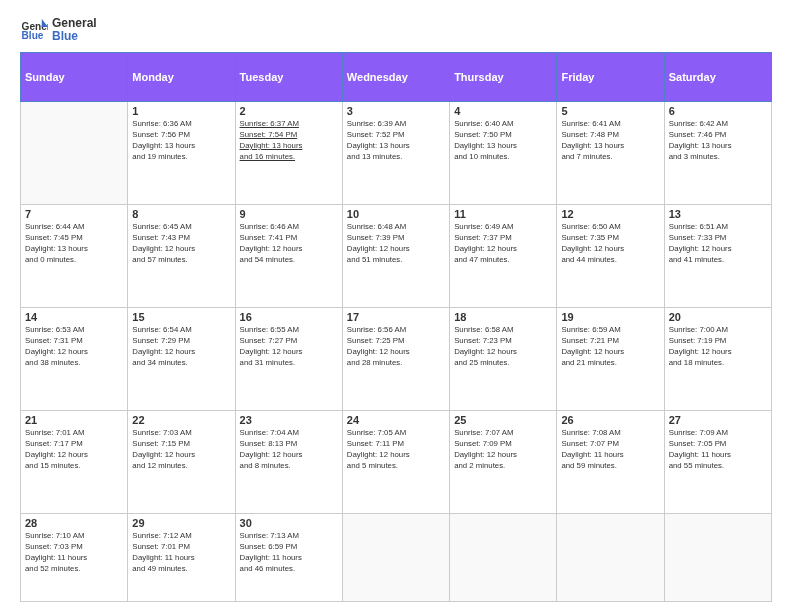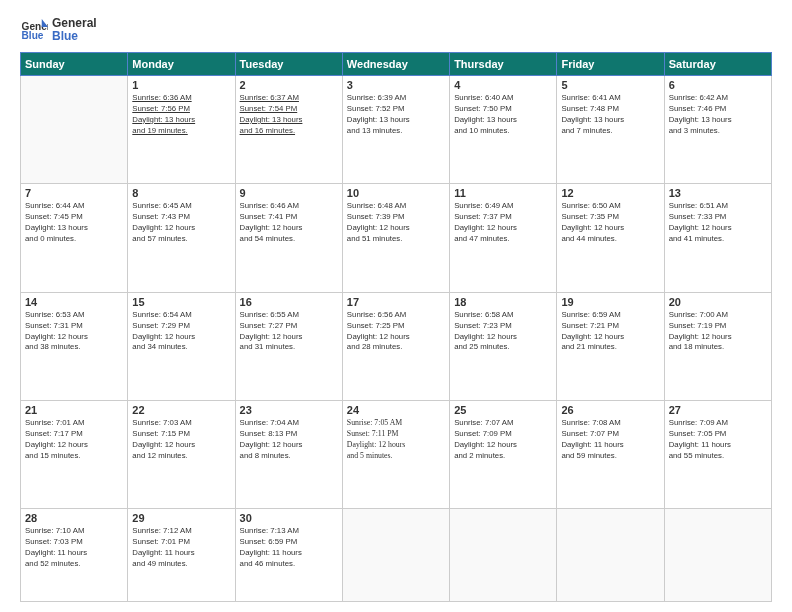--- a/index.html
+++ b/index.html
@@ -45,25 +45,25 @@
       color: #555;
     }
     .calendar {
       flex: 1;
       border: 1px solid #ccc;
       border-collapse: collapse;
       width: 100%;
       table-layout: fixed;
     }
     .calendar th {
-      background-color: #0f766e;
+      background-color: #8b5cf6;
       color: #fff;
       font-size: 11px;
       font-weight: bold;
-      padding: 5px 4px;
+      padding: 18px 4px;
       text-align: left;
       border: 1px solid #5080cc;
     }
     .calendar td {
       border: 1px solid #ccc;
       vertical-align: top;
       padding: 3px 4px;
       font-size: 8.5px;
       color: #333;
       height: 82px;
@@ -116,21 +116,21 @@
           <th>Thursday</th>
           <th>Friday</th>
           <th>Saturday</th>
         </tr>
     </thead>
     <tbody id="calendar-body">
         <tr>
           <td class="empty-cell"></td>
           <td>
             <span class="day-number">1</span>
-            <div class="day-info" style="white-space: pre-line; text-decoration: underline;">Sunrise: 6:36 AM
+            <div class="day-info" style="white-space: pre-line;">Sunrise: 6:36 AM
 Sunset: 7:56 PM
 Daylight: 13 hours
 and 19 minutes.</div>
           </td>
           <td>
             <span class="day-number">2</span>
             <div class="day-info" style="white-space: pre-line; text-decoration: underline;">Sunrise: 6:37 AM
 Sunset: 7:54 PM
 Daylight: 13 hours
 and 16 minutes.</div>
@@ -283,21 +283,21 @@
           </td>
           <td>
             <span class="day-number">23</span>
             <div class="day-info" style="white-space: pre-line;">Sunrise: 7:04 AM
 Sunset: 8:13 PM
 Daylight: 12 hours
 and 8 minutes.</div>
           </td>
           <td>
             <span class="day-number">24</span>
-            <div class="day-info" style="white-space: pre-line; font-family: Liberation Serif, serif;">Sunrise: 7:05 AM
+            <div class="day-info" style="white-space: pre-line;">Sunrise: 7:05 AM
 Sunset: 7:11 PM
 Daylight: 12 hours
 and 5 minutes.</div>
           </td>
           <td>
             <span class="day-number">25</span>
             <div class="day-info" style="white-space: pre-line;">Sunrise: 7:07 AM
 Sunset: 7:09 PM
 Daylight: 12 hours
 and 2 minutes.</div>

